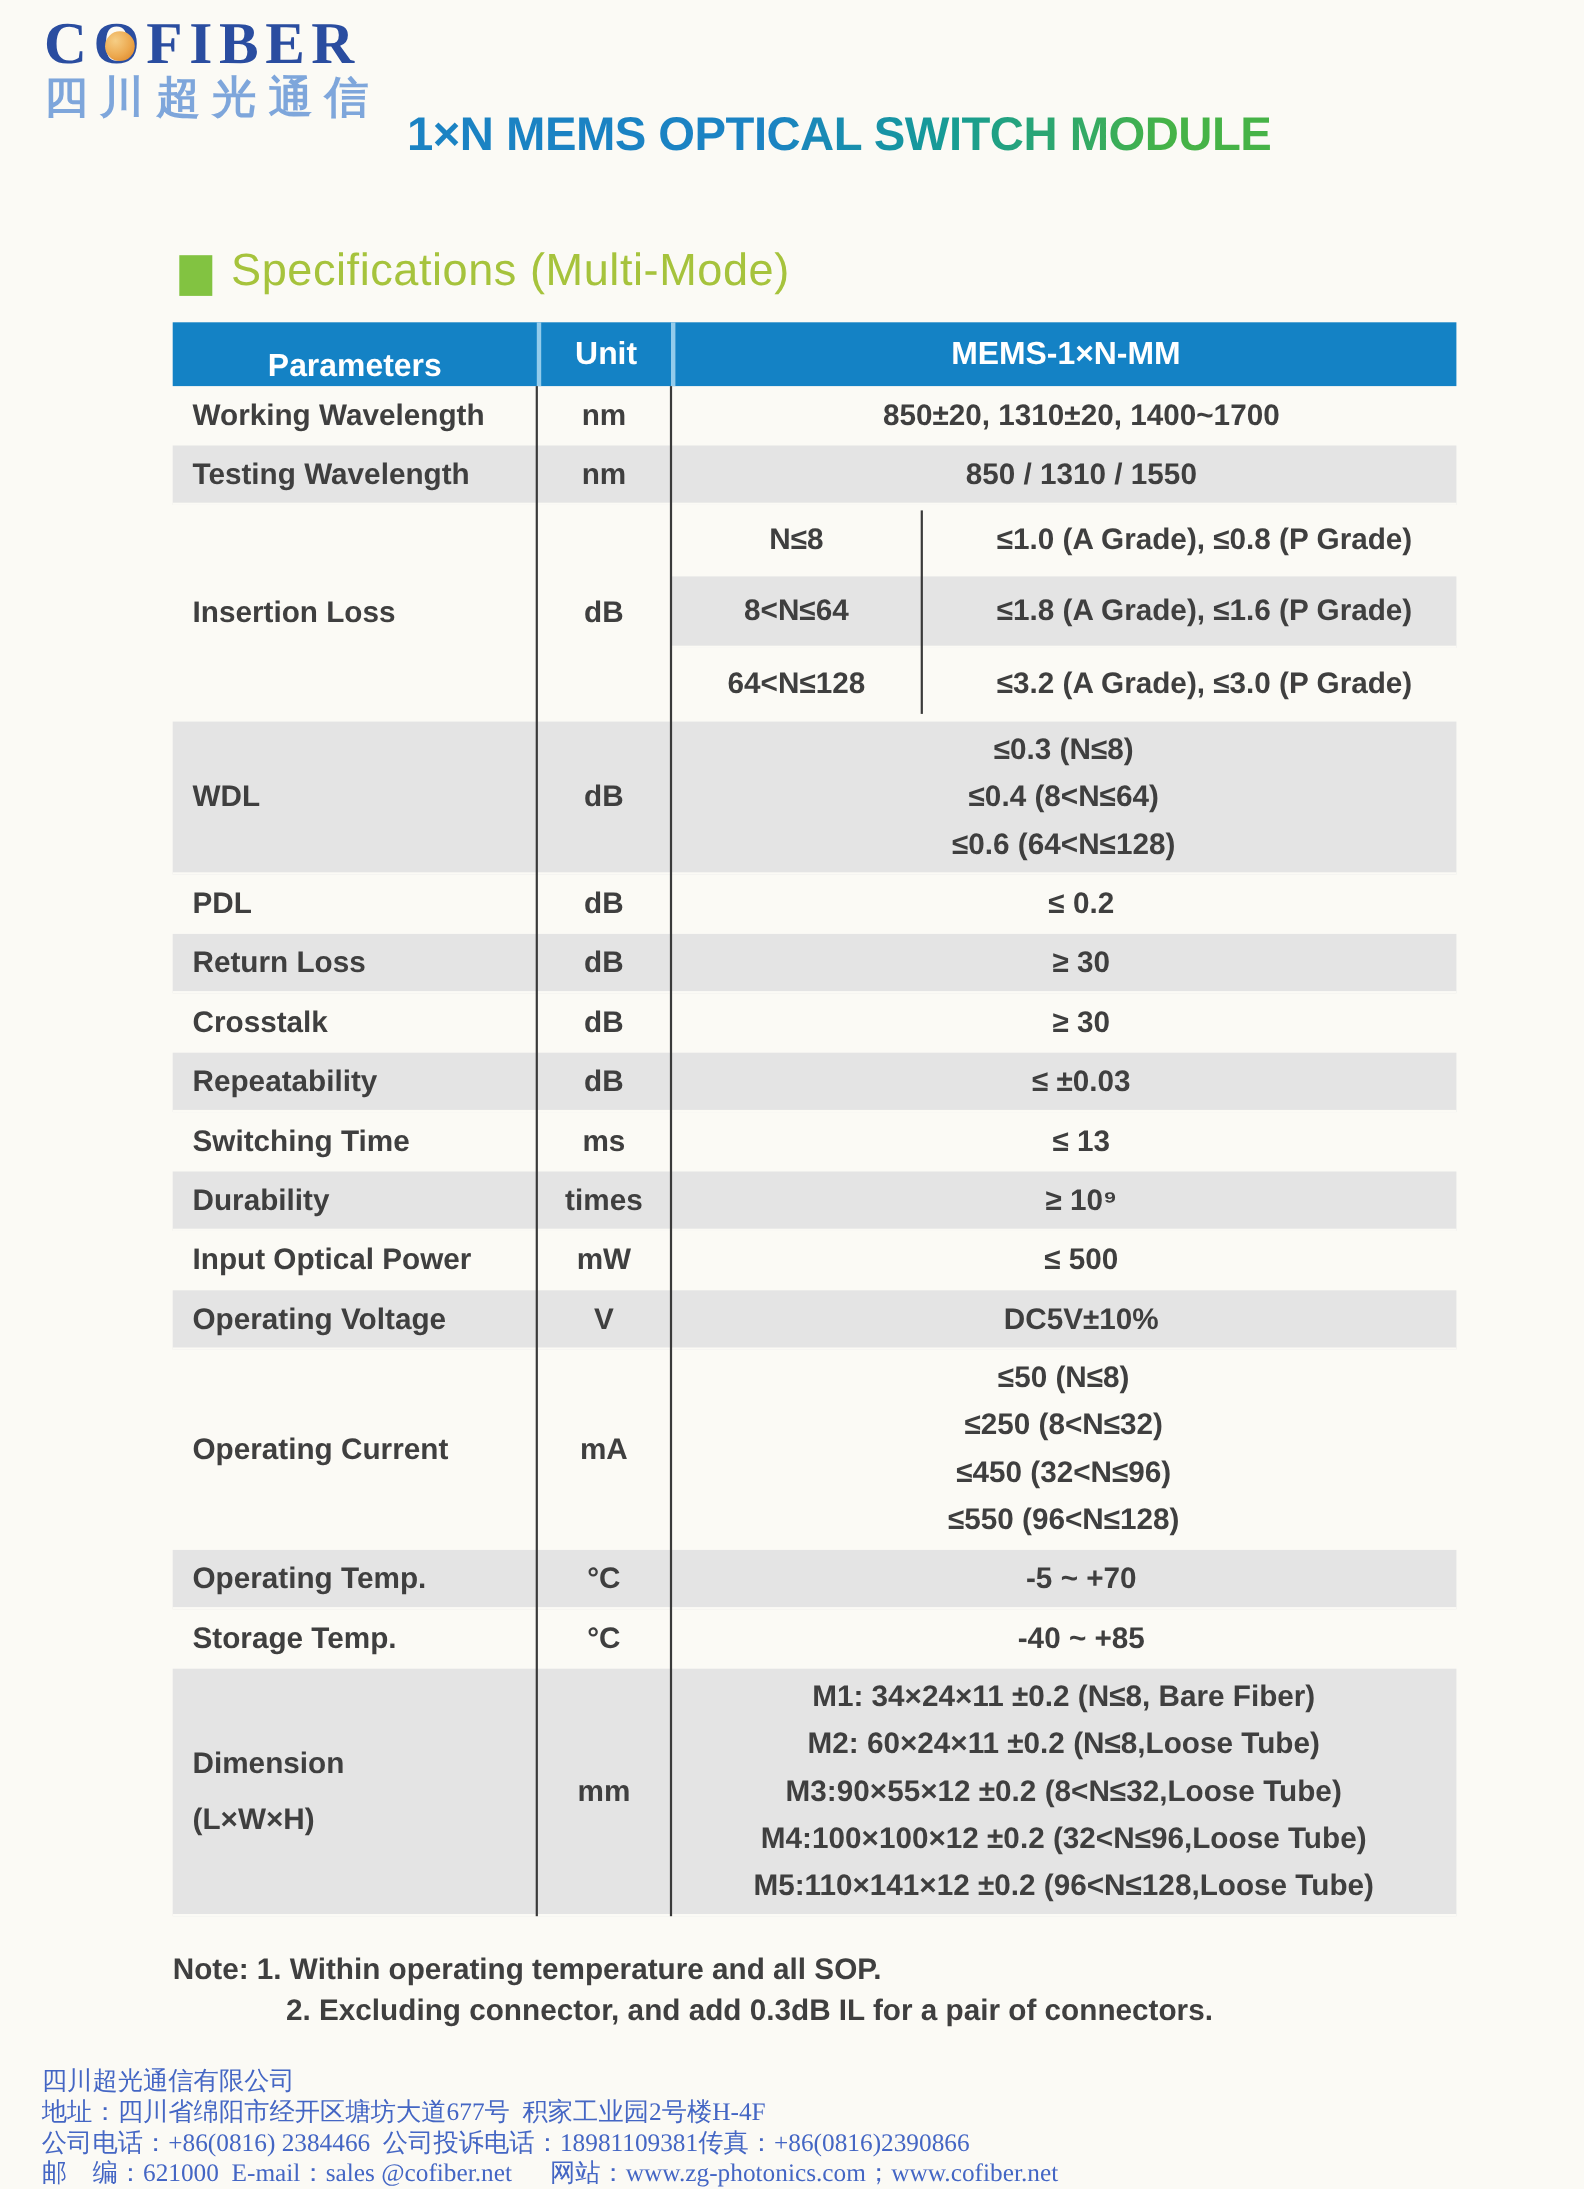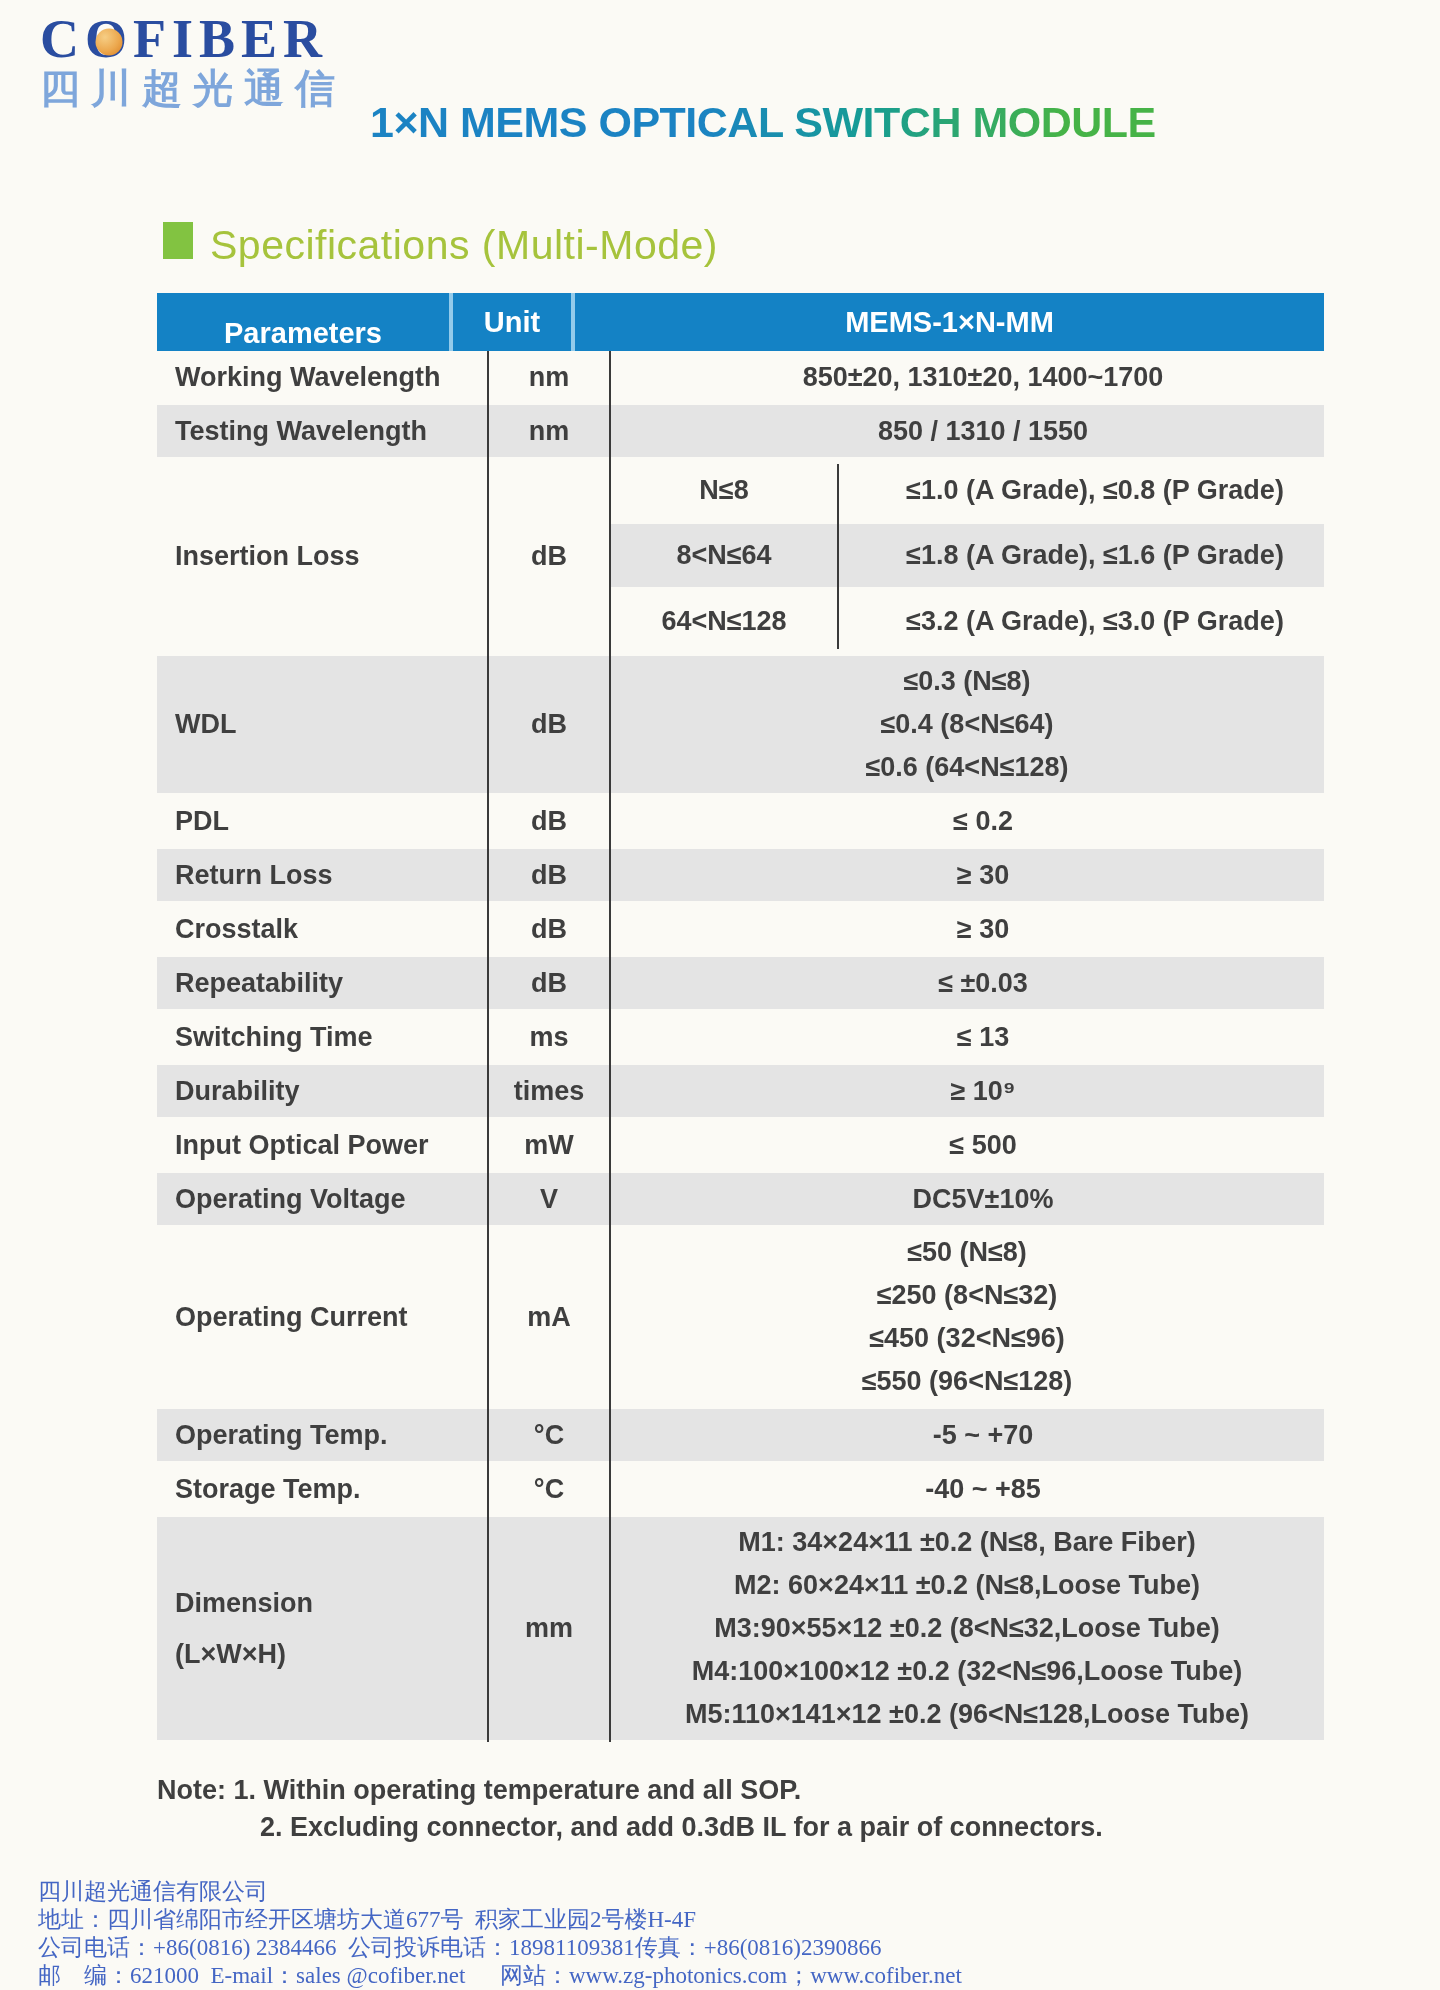--- a/index.html
+++ b/index.html
@@ -34,28 +34,28 @@
   .doc-title {
     position:absolute; left:370px; top:98px;
     font-size:43px; font-weight:700; letter-spacing:-0.5px; white-space:nowrap;
     background:linear-gradient(90deg,
       var(--title-blue,#1B83C3) 0%, var(--title-blue,#1B83C3) 42%,
       var(--title-teal,#169C94) 63%, var(--title-green,#46B347) 88%,
       var(--title-green,#46B347) 100%);
     -webkit-background-clip:text; background-clip:text; color:transparent;
   }
   
-  .section-heading { position:absolute; left:163px; top:222px; display:flex; align-items:flex-start; }
+  .section-heading { position:absolute; left:163px; top:222px; display:flex; align-items:flex-end; }
   .bullet { width:30px; height:37px; background:var(--bullet-green,#82C341); margin-right:17px; }
   .heading-text { font-size:41px; font-weight:400; color:var(--heading-green,#A6C33C); letter-spacing:0.5px; }
   
   .spec-table { position:absolute; left:157px; top:293px; width:1167px; }
   .thead { display:flex; height:58px; background:var(--header-bg,#1482C5); color:#fff; font-weight:700; font-size:29px; }
   .th { display:flex; align-items:center; justify-content:center; }
-  .th-param { width:292px;margin-top:23px; }
+  .th-param { width:331px;margin-top:23px; }
   .th-unit  { width:122px; border-left:4px solid var(--divider-light,#93CBEB); }
   .th-value { flex:1;      border-left:4px solid var(--divider-light,#93CBEB); }
   .tbody { position:relative; font-size:27px; font-weight:700; }
   .vline { position:absolute; top:0; bottom:0; width:2px; background:var(--line-dark,#3A3A3A); z-index:2; }
   .vline-1 { left:330px; } .vline-2 { left:452px; }
   .row-group { display:flex; border-bottom:2px solid var(--page-bg,#FBFAF5); }
   .row-group.shaded { background:var(--row-shaded,#E4E4E4); }
   .row-single { height:54px; }
   .param-cell { width:331px; display:flex; flex-direction:column; justify-content:center; padding-left:18px; }
   .param-cell .param-line + .param-line { margin-top:20px; }

